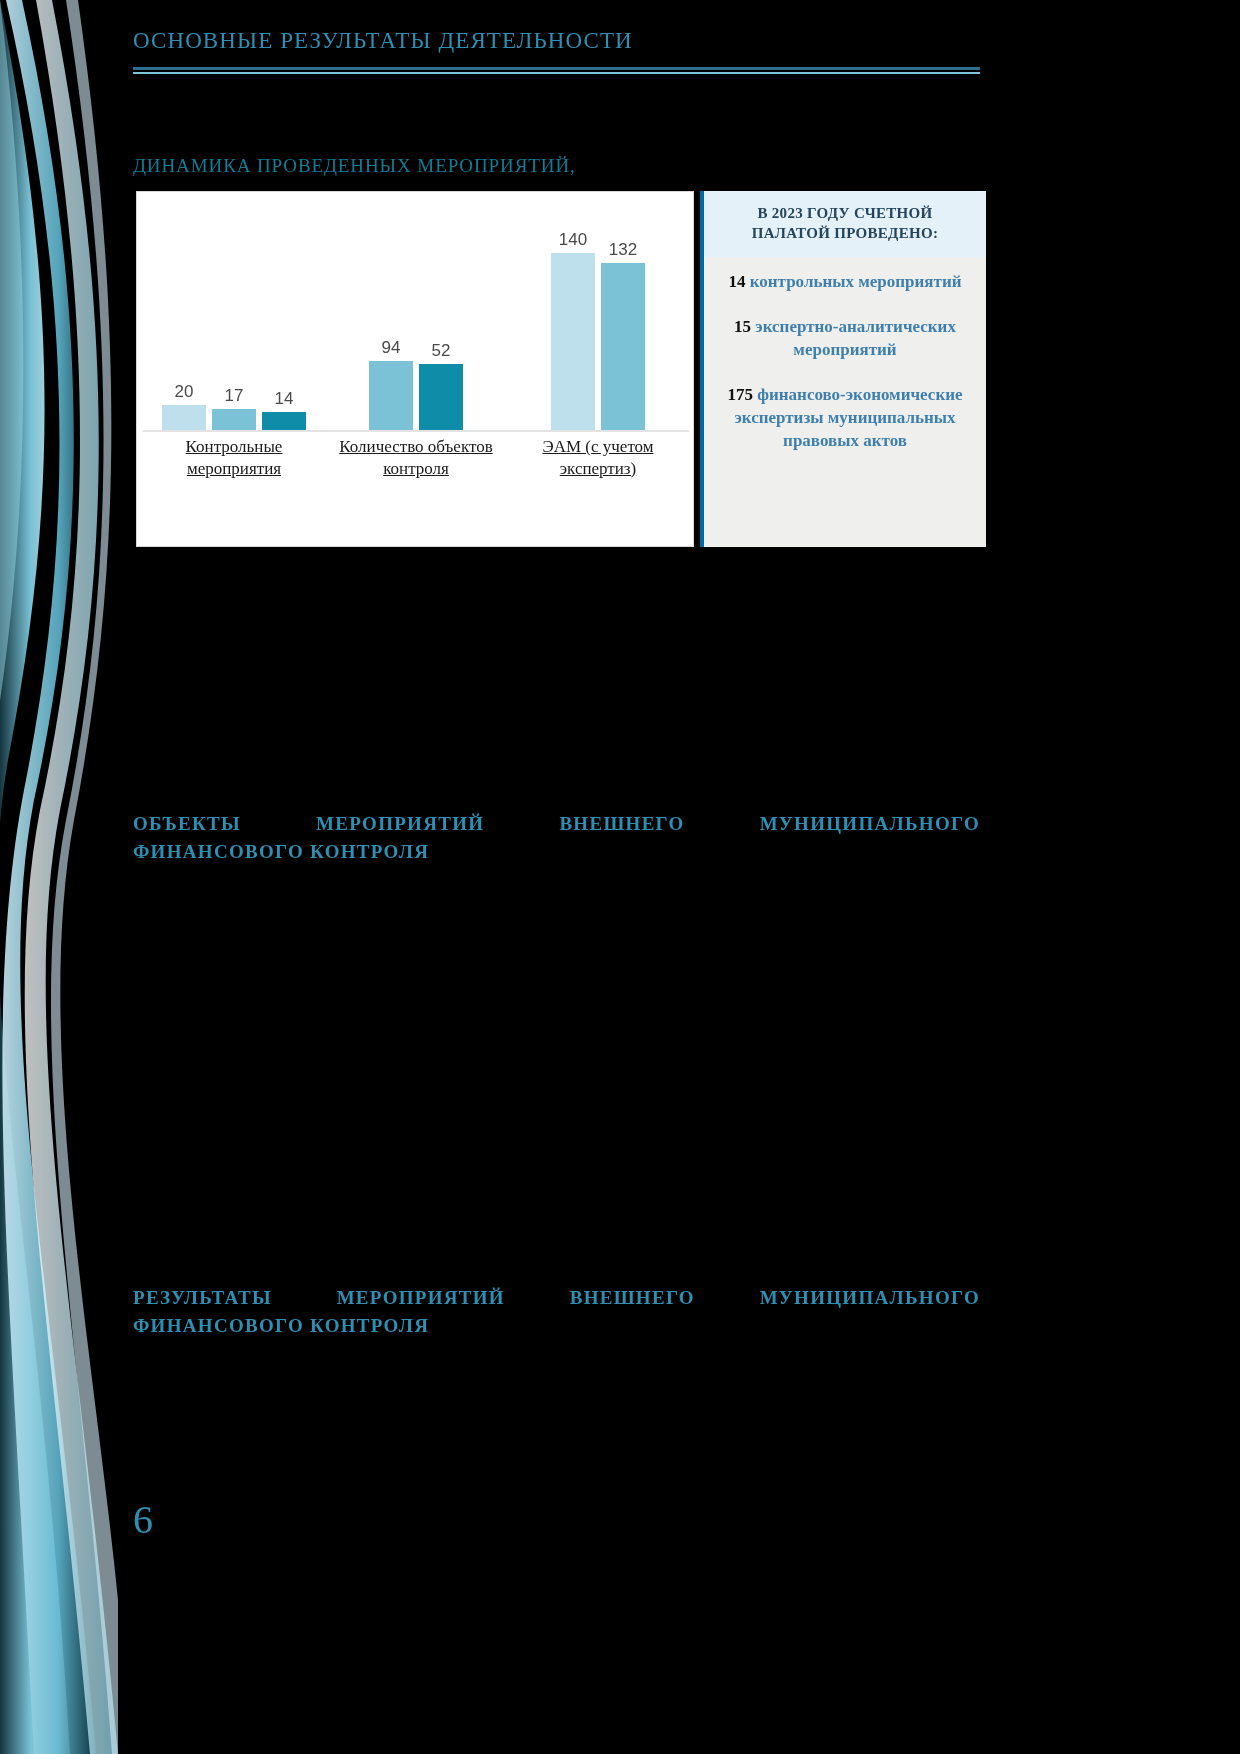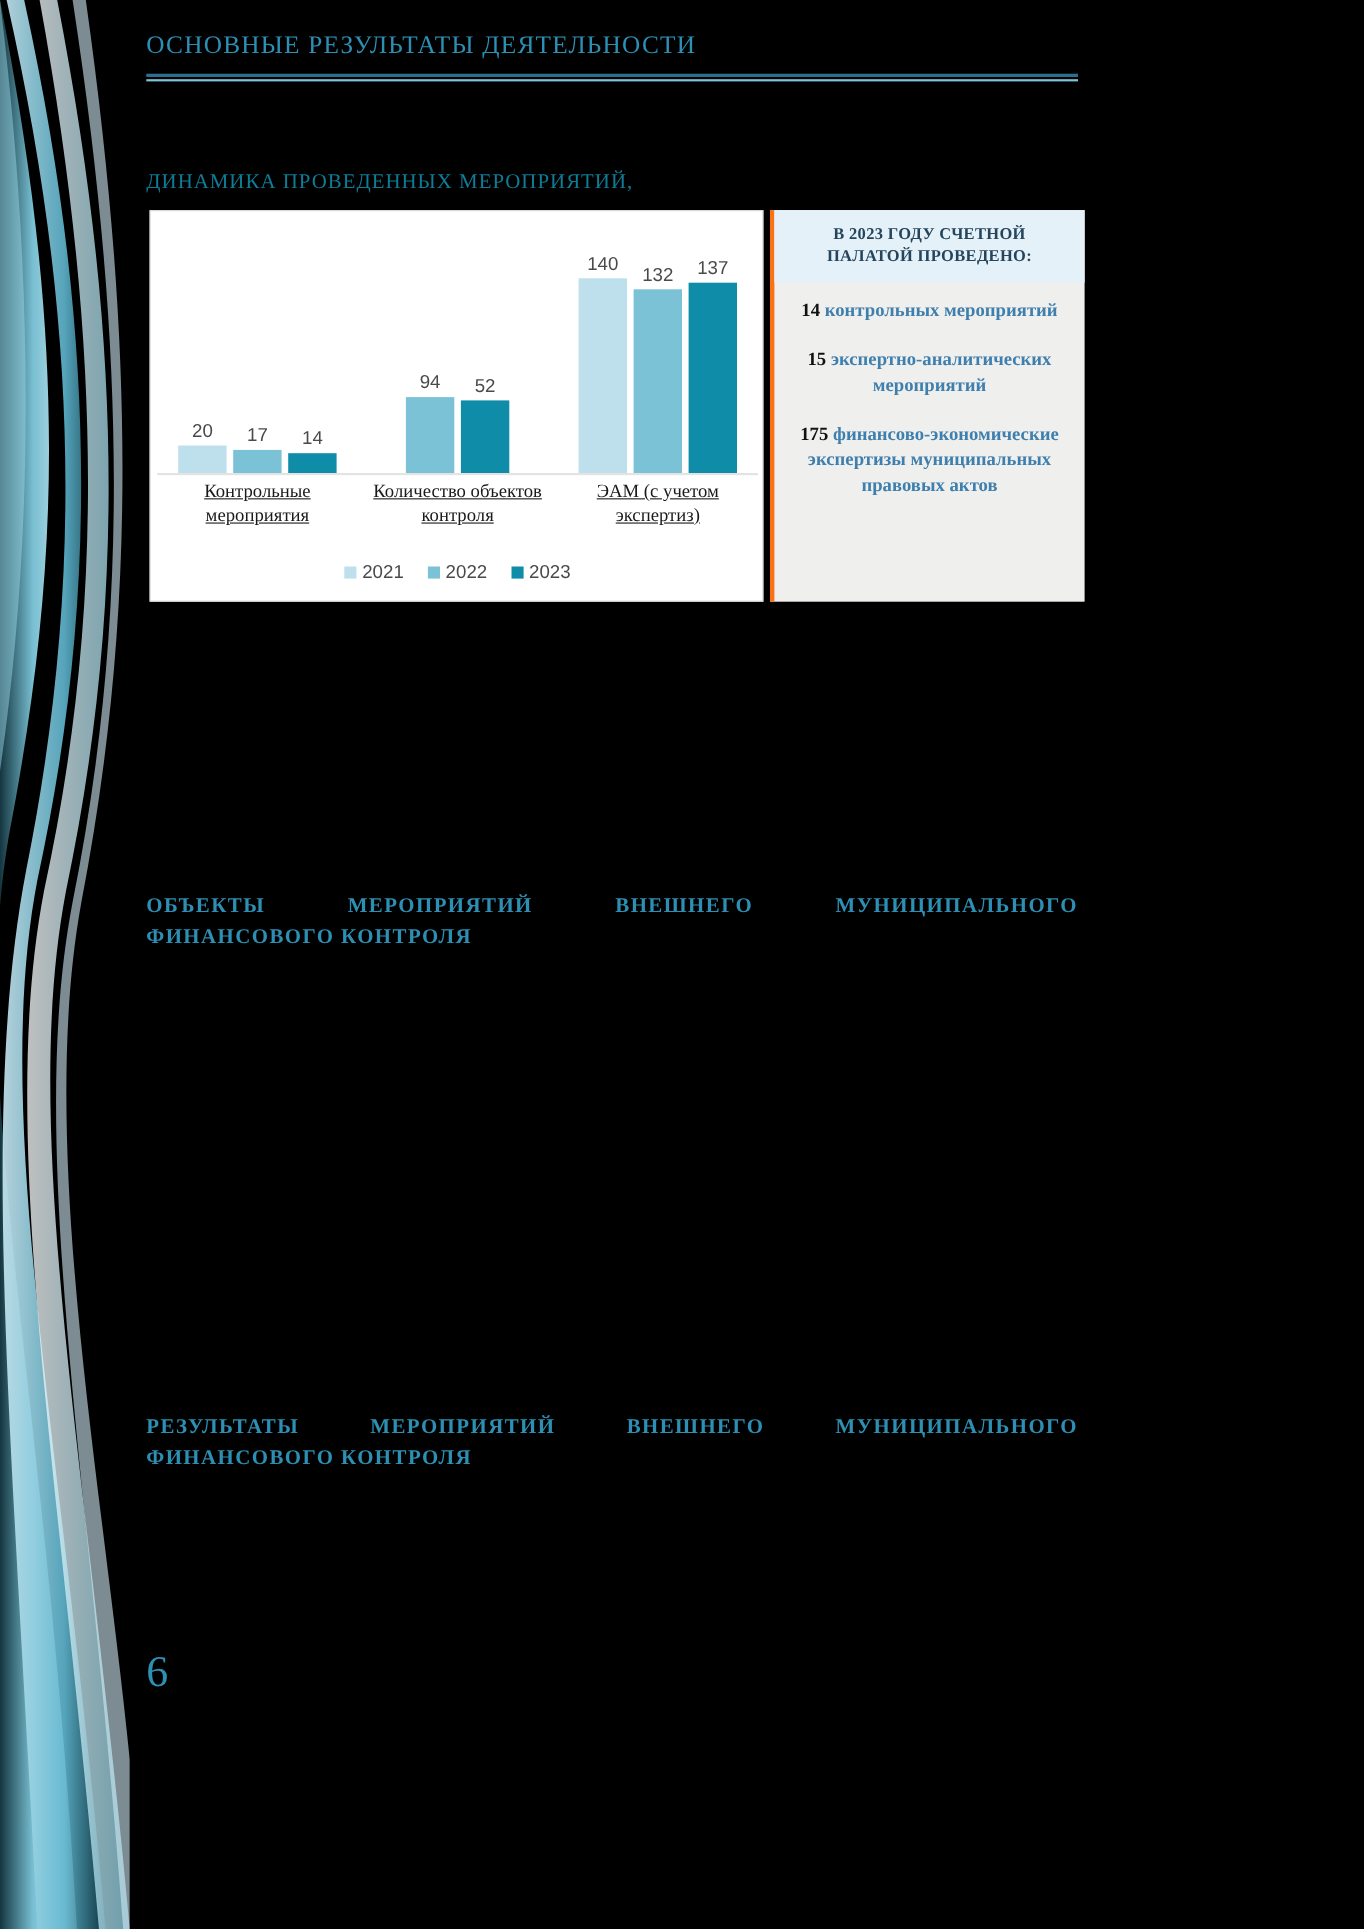--- a/index.html
+++ b/index.html
@@ -79,21 +79,21 @@
   }
   .legend-item { display: flex; align-items: center; gap: 5px; }
   .swatch { width: 11px; height: 11px; display: inline-block; }
   .legend-label { font-family: "Liberation Sans", sans-serif; font-size: 17px; color: #4a4a4a; }
 
   
   .side-panel {
     position: absolute; left: 700px; top: 191px;
     width: 286px; height: 356px;
     background: #efefee;
-    border-left: 4px solid #f97316;
+    border-left: 4px solid #0369a1;
   }
   .panel-head {
     background: #e5f1f8;
     padding: 13px 18px 14px;
     text-align: center;
   }
   .panel-head-text {
     color: #24455c;
     font-family: "Liberation Serif", serif;
     font-weight: bold;
@@ -216,48 +216,30 @@
           <div class="group">
             <div class="bars">
               <div class="barwrap">
                 <div class="barlabel">140</div>
                 <div class="bar" style="height: 176.75px; background: rgb(189, 224, 236);"></div>
               </div>
               <div class="barwrap">
                 <div class="barlabel">132</div>
                 <div class="bar" style="height: 166.65px; background: rgb(124, 194, 214);"></div>
               </div>
-              <div class="barwrap">
-                <div class="barlabel">137</div>
-                <div class="bar" style="height: 172.963px; background: rgb(15, 140, 168);"></div>
-              </div>
             </div>
           </div>
         </div>
       <div class="axis-line"></div>
     </div>
     <div class="cats" id="chart-categories">
         <div class="cat">Контрольные мероприятия</div>
         <div class="cat">Количество объектов контроля</div>
         <div class="cat">ЭАМ (с учетом экспертиз)</div>
       </div>
-    <div class="legend" id="chart-legend">
-        <div class="legend-item">
-          <span class="swatch" style="background: rgb(189, 224, 236);"></span>
-          <span class="legend-label">2021</span>
-        </div>
-        <div class="legend-item">
-          <span class="swatch" style="background: rgb(124, 194, 214);"></span>
-          <span class="legend-label">2022</span>
-        </div>
-        <div class="legend-item">
-          <span class="swatch" style="background: rgb(15, 140, 168);"></span>
-          <span class="legend-label">2023</span>
-        </div>
-      </div>
   </div>
 
   <div class="side-panel">
     <div class="panel-head">
       <div class="panel-head-text">В 2023 ГОДУ СЧЕТНОЙ ПАЛАТОЙ ПРОВЕДЕНО:</div>
     </div>
     <div class="panel-body" id="panel-body">
         <div class="panel-item"><span class="panel-num">14</span> <span> контрольных мероприятий</span></div>
         <div class="panel-item"><span class="panel-num">15</span> <span> экспертно-аналитических мероприятий</span></div>
         <div class="panel-item"><span class="panel-num">175</span> <span> финансово-экономические экспертизы муниципальных правовых актов</span></div>

